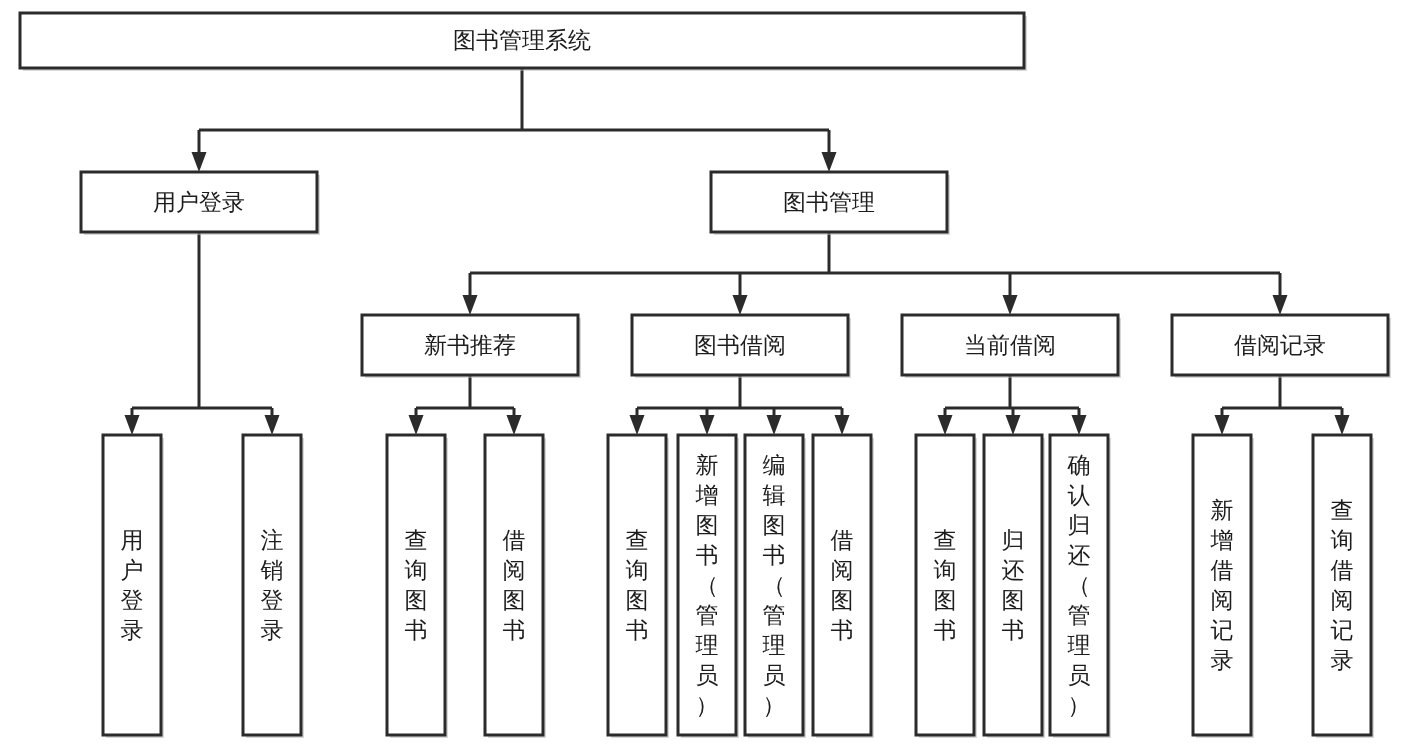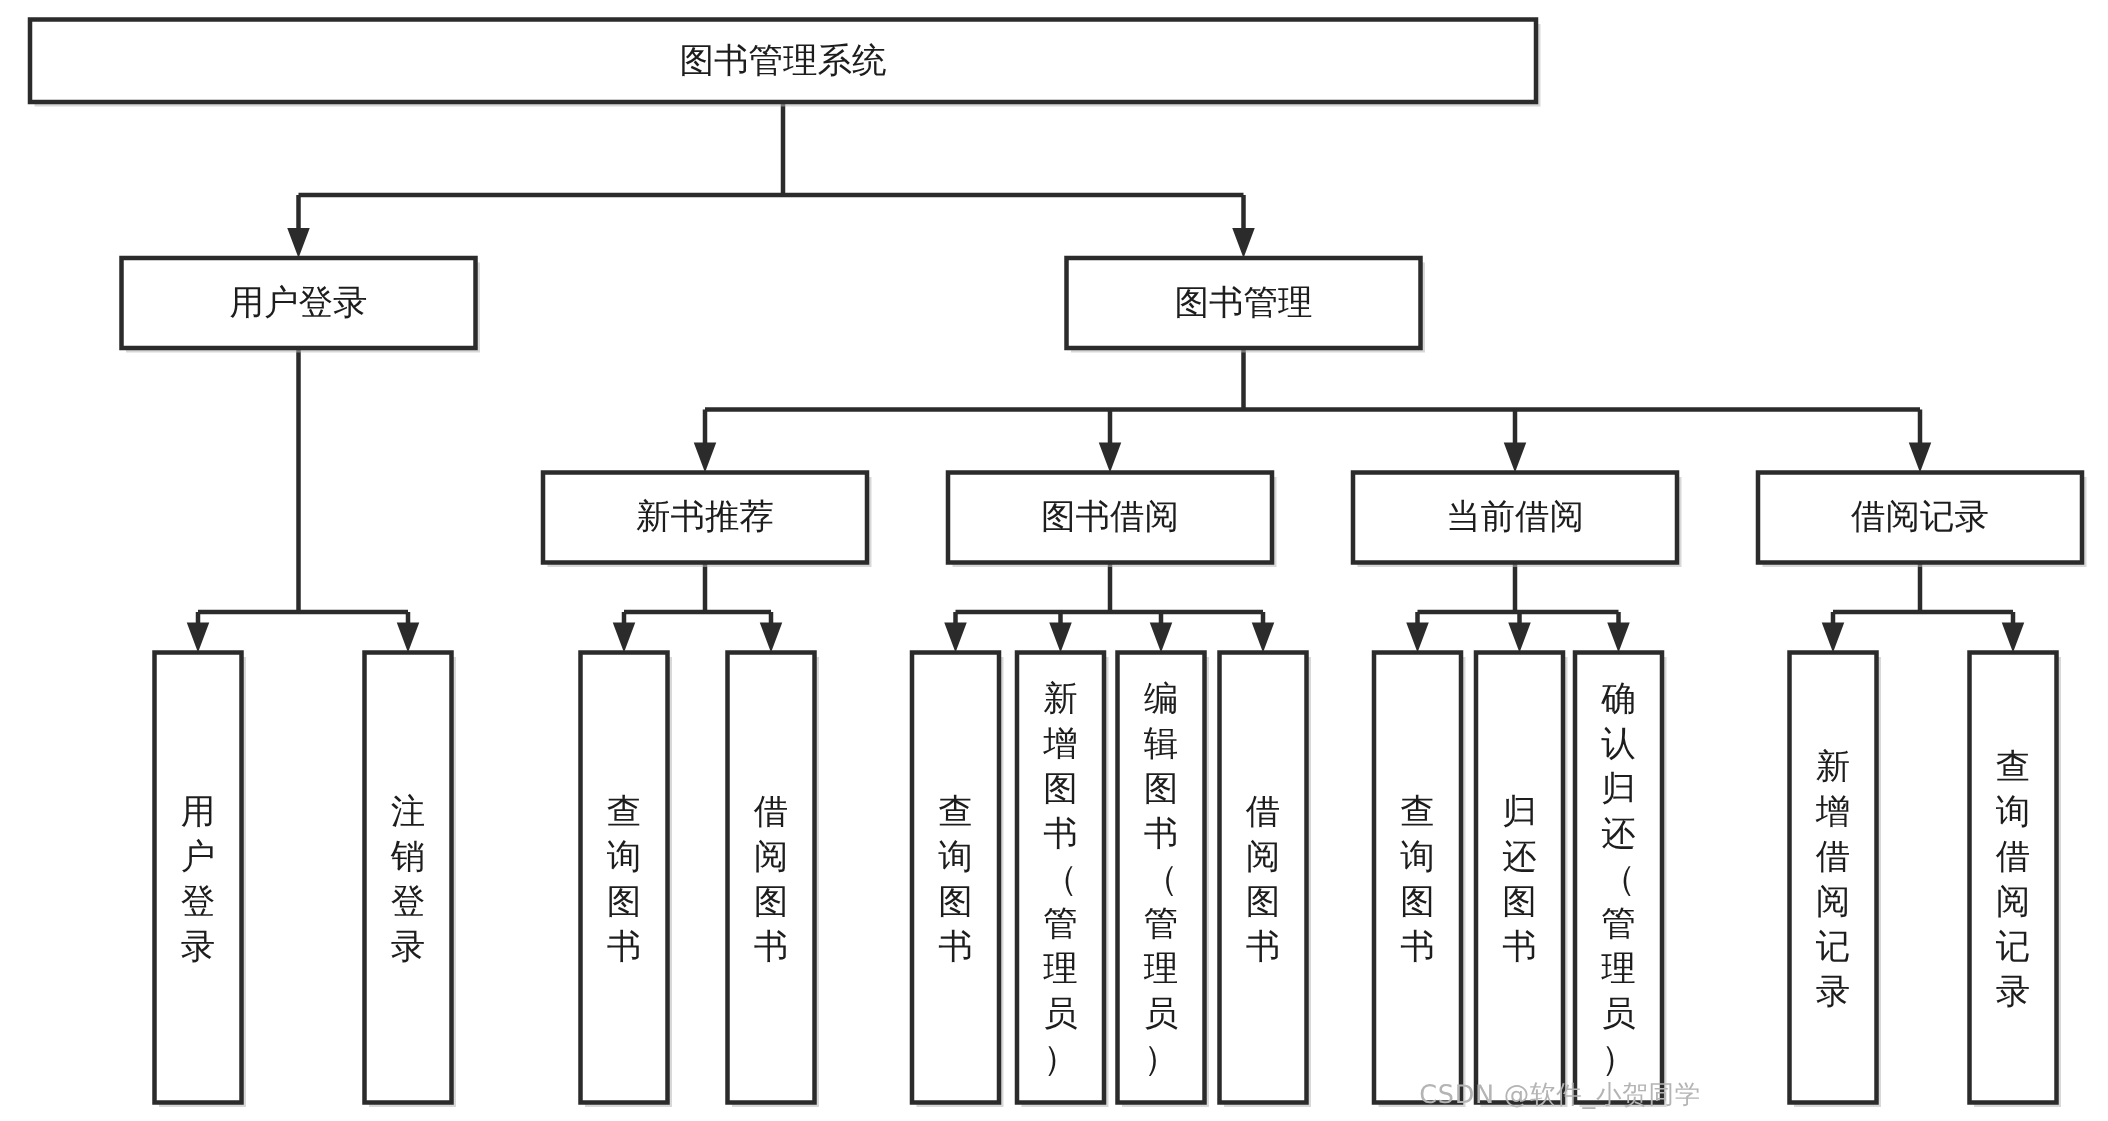--- a/index.html
+++ b/index.html
@@ -227,14 +227,13 @@
           <rect class="node-rect" x="1193" y="435" width="58" height="300"></rect>
           <text class="node-label-v" x="1222" y="518.4"><tspan x="1222" dy="0">新</tspan><tspan x="1222" dy="30">增</tspan><tspan x="1222" dy="30">借</tspan><tspan x="1222" dy="30">阅</tspan><tspan x="1222" dy="30">记</tspan><tspan x="1222" dy="30">录</tspan></text>
         </g>
         <g>
           <rect class="node-shadow" x="1316" y="438" width="58" height="300"></rect>
           <rect class="node-rect" x="1313" y="435" width="58" height="300"></rect>
           <text class="node-label-v" x="1342" y="518.4"><tspan x="1342" dy="0">查</tspan><tspan x="1342" dy="30">询</tspan><tspan x="1342" dy="30">借</tspan><tspan x="1342" dy="30">阅</tspan><tspan x="1342" dy="30">记</tspan><tspan x="1342" dy="30">录</tspan></text>
         </g>
       </g>
   </svg>
-  <div class="watermark">CSDN @软件_小贺同学</div>
 </div>
 
 </body></html>

